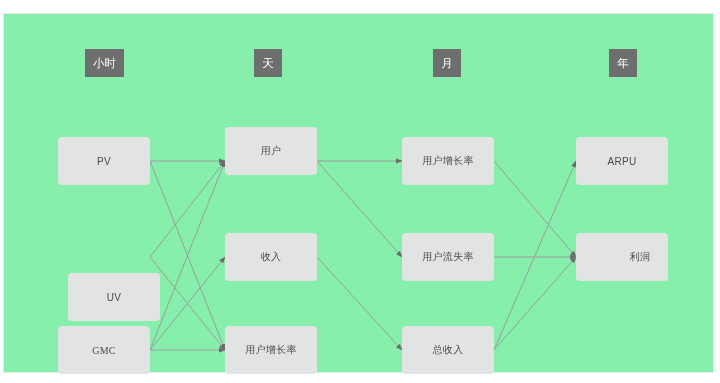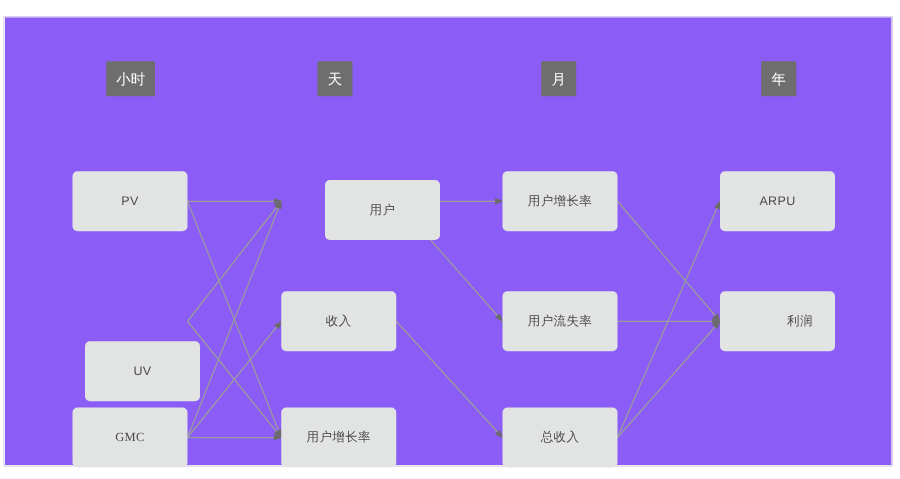--- a/index.html
+++ b/index.html
@@ -40,21 +40,21 @@
     z-index: 5;
   }
 
   
   .canvas {
     position: absolute;
     left: 3px;
     top: 13px;
     width: 711px;
     height: 360px;
-    background: #8b5cf6;
+    background: #86efac;
     border: 1px solid #e9eaea;
     box-sizing: border-box;
   }
 
   
   .col-header {
     position: absolute;
     height: 28px;
     min-width: 28px;
     padding: 0 8px;
@@ -150,21 +150,21 @@
     <div id="nodes-group">
         <div class="node" style="left: 54px; top: 123px;">
           <span>PV</span>
         </div>
         <div class="node" style="left: 64px; top: 219px; margin-top: 40px;">
           <span>UV</span>
         </div>
         <div class="node" style="left: 54px; top: 312px; font-family: Liberation Serif, serif;">
           <span>GMC</span>
         </div>
-        <div class="node" style="left: 221px; top: 130px; margin-left: 35px;">
+        <div class="node" style="left: 221px; top: 113px;">
           <span>用户</span>
         </div>
         <div class="node" style="left: 221px; top: 219px;">
           <span>收入</span>
         </div>
         <div class="node" style="left: 221px; top: 312px;">
           <span>用户增长率</span>
         </div>
         <div class="node" style="left: 398px; top: 123px;">
           <span>用户增长率</span>

